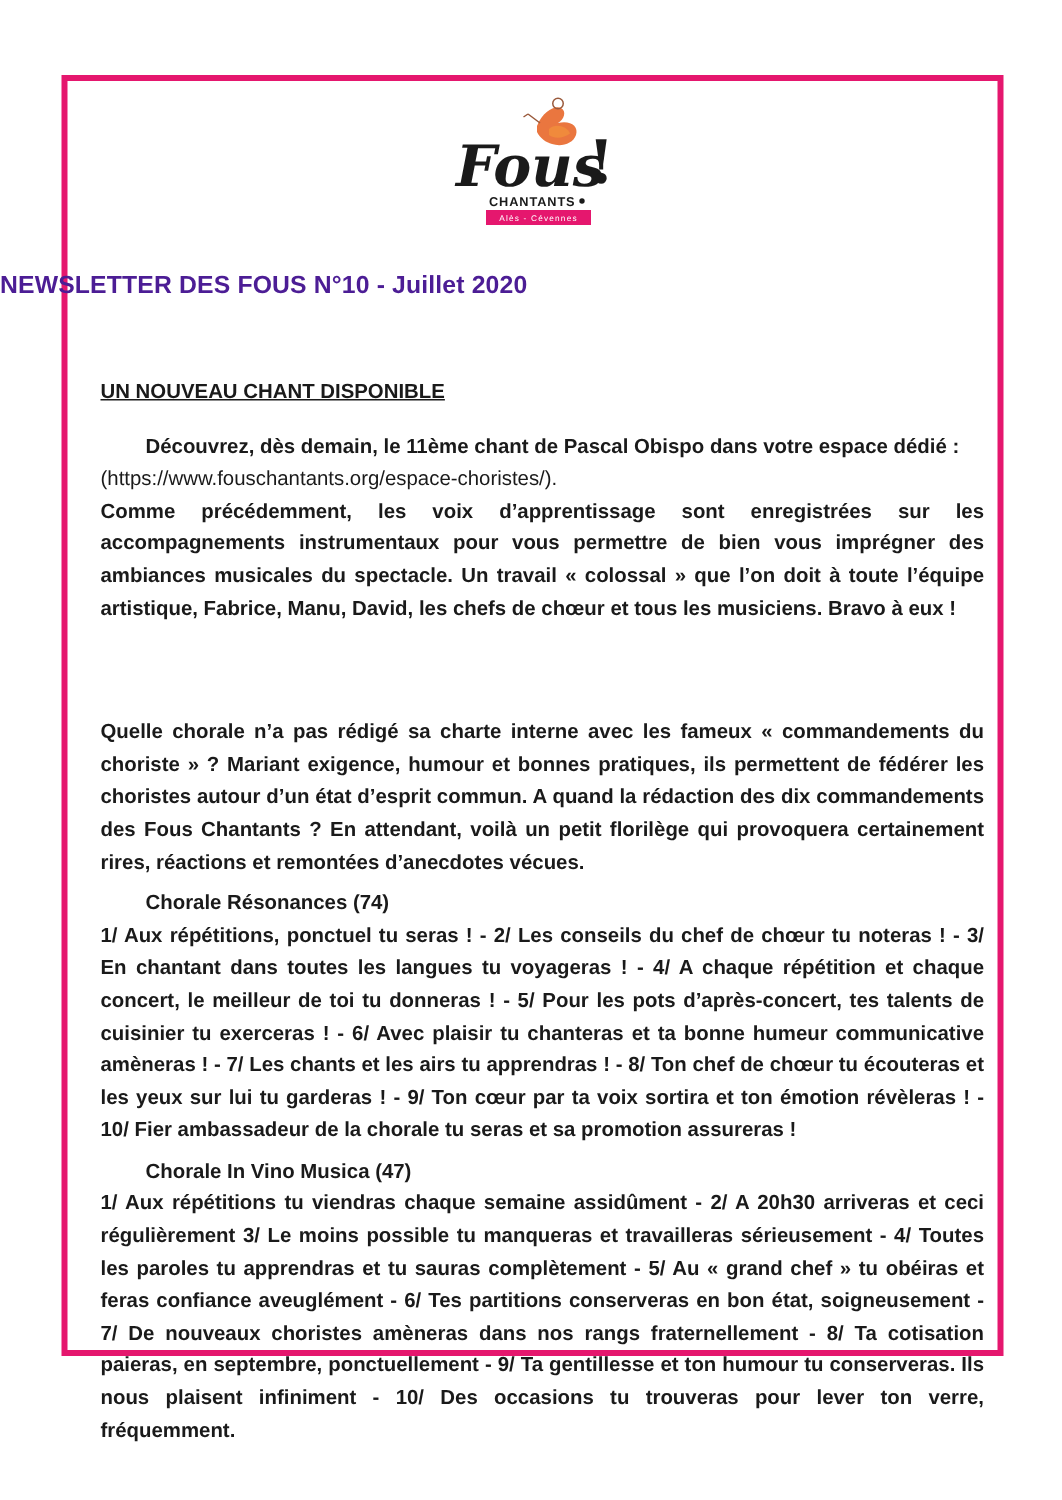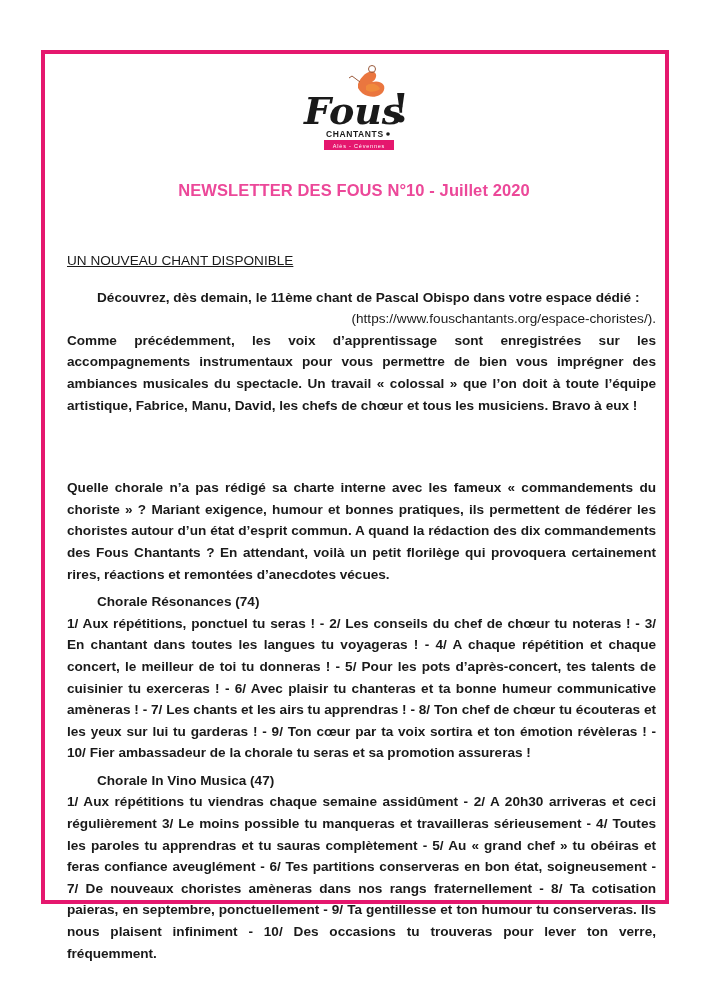--- a/index.html
+++ b/index.html
@@ -30,54 +30,54 @@
       top: 62px;
       width: 115px;
       height: 92px;
     }
     .logo svg { display: block; }
     .newsletter-title {
       position: absolute;
       left: 0;
       width: 708px;
       top: 181px;
-      text-align: center;
+      text-align: left;
       font-weight: bold;
       font-size: 16.5px;
       letter-spacing: 0.1px;
-      color: #ec4899;
+      color: #4c1d95;
     }
     .content {
       position: absolute;
       left: 67px;
       top: 250px;
       width: 589px;
       font-size: 13.6px;
       line-height: 21.6px;
     }
     .section-heading {
-      font-weight: normal;
+      font-weight: bold;
       text-decoration: underline;
       font-size: 13.6px;
       margin: 0;
     }
     .bold {
       font-weight: bold;
       margin-left: 30px;
     }
     p {
       margin: 0;
       text-align: justify;
       font-weight: bold;
     }
     .gap-sm { height: 15px; }
     .gap-lg { height: 44px; }
     .gap-md { height: 17px; }
     .gap-xs { height: 6px; }
-    .url { display: block; text-align: right; }
+    .url { display: block; }
   </style>
 </head>
 <body>
 
 <div class="page-frame"></div>
 
 <div class="logo">
   <svg width="115" height="92" viewBox="0 0 115 92">
 
     <g>

